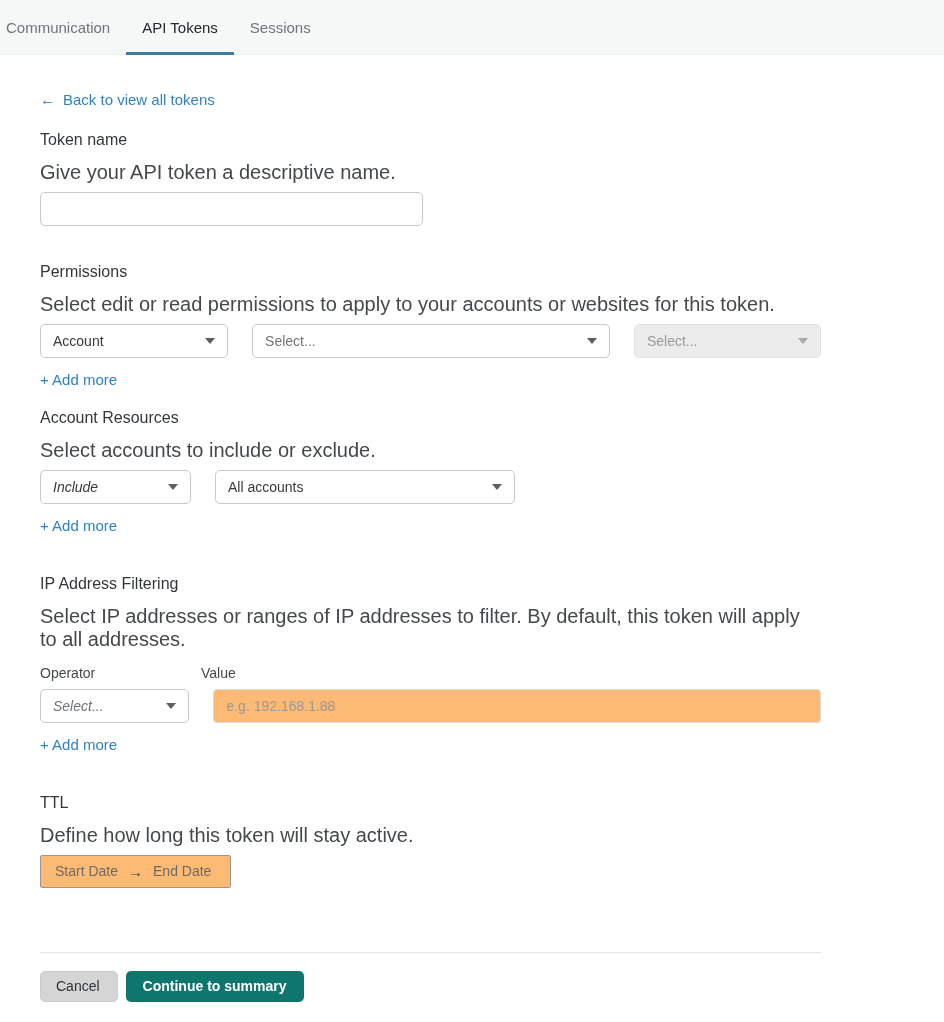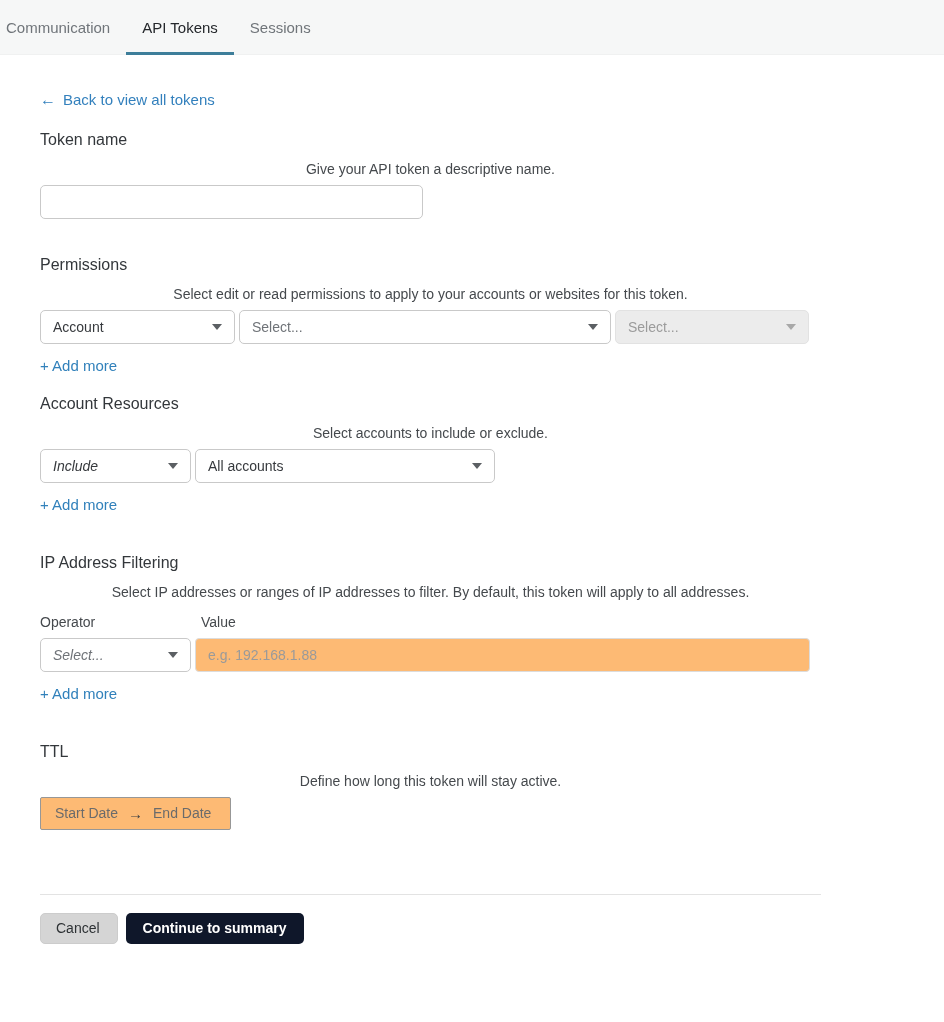--- a/index.html
+++ b/index.html
@@ -20,30 +20,30 @@
   .content { padding: 0 123px 0 40px; }
 
   .back-link { display: inline-flex; align-items: center; gap: 7px; margin-top: 36px;
     color: #3380bd; font-size: 15px; text-decoration: none; cursor: pointer; }
   .back-link .arrow { font-size: 16px; line-height: 1; }
 
   h1.page-title { margin-top: 35px; font-size: 20px; font-weight: bold; color: #202428;
     letter-spacing: 0.1px; }
 
   .section-heading { font-size: 16px; font-weight: normal; color: #33373b; }
-  .section-desc { margin-top: 12px; font-size: 14px; color: #45494d; text-align: center; }
+  .section-desc { margin-top: 12px; font-size: 20px; color: #45494d; }
 
   
   .sec-token { margin-top: 22px; }
   .token-input { margin-top: 8px; width: 383px; height: 34px; border: 1px solid #c9c9c9;
     border-radius: 5px; background: #fff; padding: 0 10px; font-size: 14px; color: #333;
     outline: none; display: block; }
 
   
-  .control-row { display: flex; gap: 4px; margin-top: 8px; }
+  .control-row { display: flex; gap: 24px; margin-top: 8px; }
 
   
   .dropdown { height: 34px; border: 1px solid #c9c9c9; border-radius: 5px; background: #fff;
     display: flex; align-items: center; padding: 0 12px; font-size: 14px; color: #36393d;
     cursor: pointer; }
   .dropdown .dd-label { white-space: nowrap; overflow: hidden; }
   .dropdown .chev { margin-left: auto; width: 0; height: 0; border-left: 5px solid transparent;
     border-right: 5px solid transparent; border-top: 6px solid #5b5f63; flex: none; }
   .dropdown.placeholder .dd-label { color: #6f7378; }
   .dropdown.disabled { background: #ececec; border-color: #e2e2e2; color: #9b9b9b; cursor: default; }
@@ -71,21 +71,21 @@
     background: #fdba74; }
   .ttl-box .date-ph { font-size: 14px; color: #6b6b6b; }
   .ttl-box .range-arrow { margin: 0 10px; color: #3c3f42; font-size: 15px; }
 
   .divider { margin-top: 64px; border-top: 1px solid #e3e3e3; }
 
   .btn-row { margin-top: 18px; display: flex; gap: 8px; }
   .btn { height: 31px; border: none; border-radius: 5px; padding: 0 17px; font-size: 14px;
     font-family: inherit; cursor: pointer; display: inline-flex; align-items: center; }
   .btn-cancel { background: #d5d5d5; color: #2e3235; border: 1px solid #cccccc; padding-left: 15px; }
-  .btn-primary { background: #0f172a; color: #ffffff; font-weight: bold; }
+  .btn-primary { background: #0f766e; color: #ffffff; font-weight: bold; }
 
   .w195 { width: 195px; } .w372 { width: 372px; } .w194 { width: 194px; }
   .w151 { width: 151px; font-style: italic; } .w300 { width: 300px; }
 </style>
 </head>
 <body>
 
 <div class="tabbar">
   <div class="tab">Communication</div>
   <div class="tab active">API Tokens</div>

